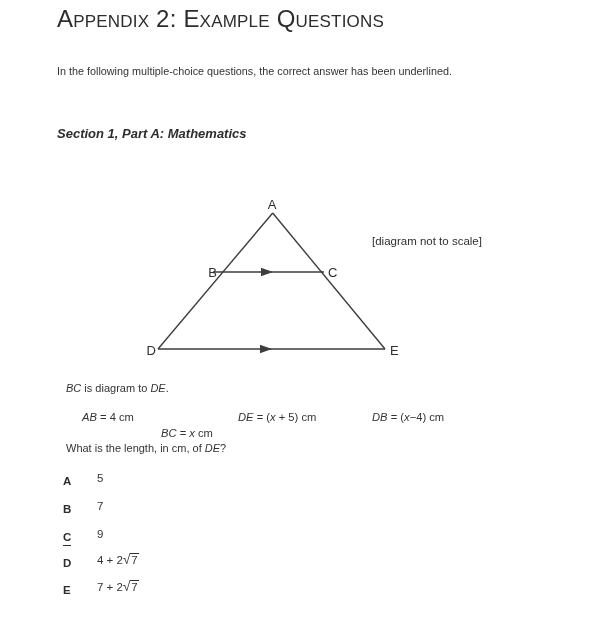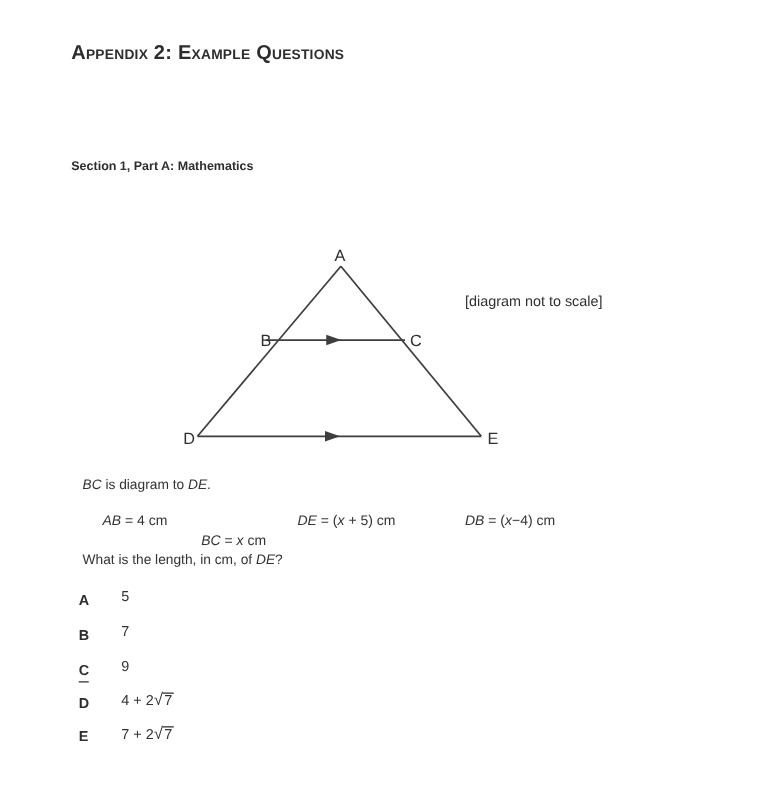--- a/index.html
+++ b/index.html
@@ -11,34 +11,34 @@
   .page{
     position:relative;
     width:614px;height:633px;
     background:var(--page);
     font-family:"Liberation Sans", sans-serif;
     color:var(--text);
     overflow:hidden;
   }
   .page *{margin:0;}
   .title{
-    position:absolute;left:57px;top:32px;
-    font-size:16px;font-weight:bold;
+    position:absolute;left:57px;top:8px;
+    font-size:24px;font-weight:normal;
     font-variant:small-caps;
     letter-spacing:0.2px;line-height:22px;
     color:#2d2d2d;white-space:nowrap;
   }
   .intro{
     position:absolute;left:57px;top:64px;
     font-size:10.8px;line-height:14px;white-space:nowrap;
   }
   .section-heading{
     position:absolute;left:57px;top:125px;
-    font-size:10px;font-weight:bold;line-height:18px;
-    color:#2d2d2d;white-space:nowrap;
+    font-size:13px;font-weight:bold;line-height:18px;
+    color:#2d2d2d;white-space:nowrap;font-style:italic;
   }
   .q-intro{
     position:absolute;left:67px;top:171px;
     font-size:11.2px;line-height:14px;white-space:nowrap;
   }
   .diagram{
     position:absolute;left:140px;top:190px;
   }
   .diagram line{stroke:var(--line);stroke-width:1.4;}
   .diagram polygon{fill:var(--line);}
@@ -79,20 +79,21 @@
   .sq{font-size:13.5px;line-height:14px;}
   .ov{border-top:1.2px solid #2f2f2f;padding:0 1px;}
 </style>
 </head>
 <body>
 
 <div class="page">
 
   <h1 class="title">Appendix 2: Example Questions</h1>
 
+  <p class="intro">In the following multiple-choice questions, the correct answer has been underlined.</p>
 
   <h2 class="section-heading">Section 1, Part A: Mathematics</h2>
 
 
   <svg class="diagram" width="470" height="175" viewBox="0 0 470 175">
     <line x1="132.7" y1="23" x2="18" y2="159"></line>
     <line x1="132.7" y1="23" x2="245" y2="159"></line>
     <line x1="73" y1="82" x2="184" y2="82"></line>
     <line x1="18" y1="159" x2="245" y2="159"></line>
     <polygon points="121,77.8 133,82 121,86.2"></polygon>

